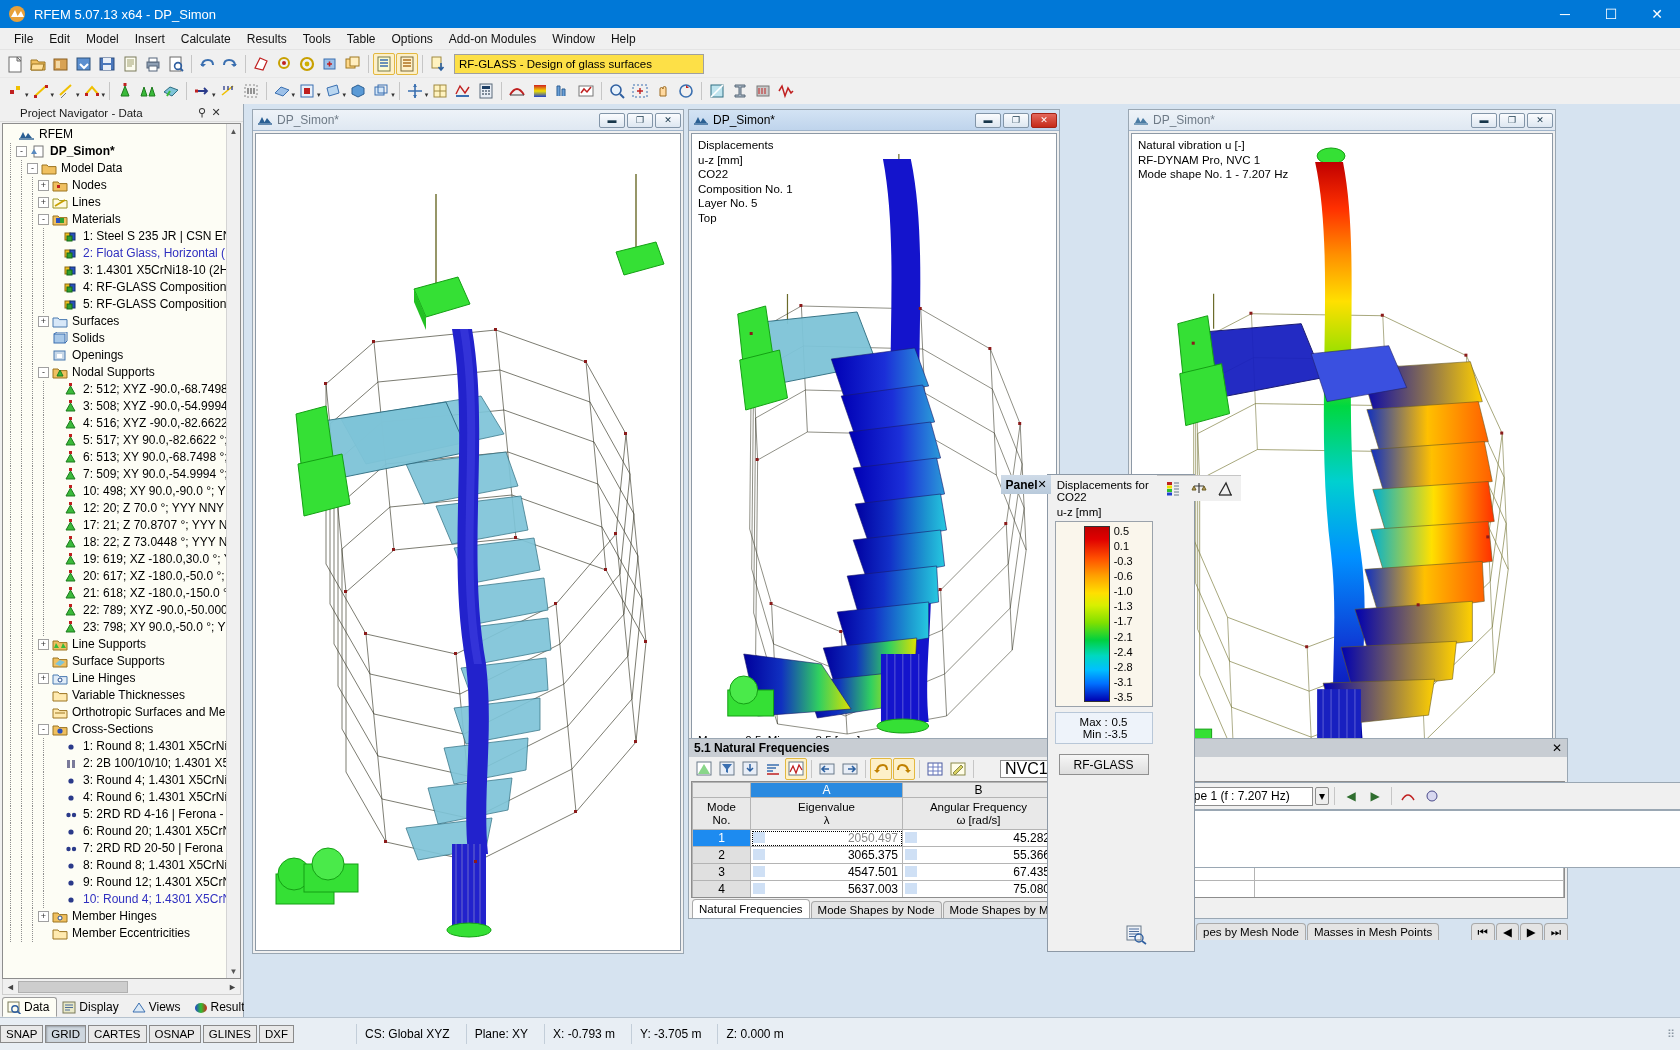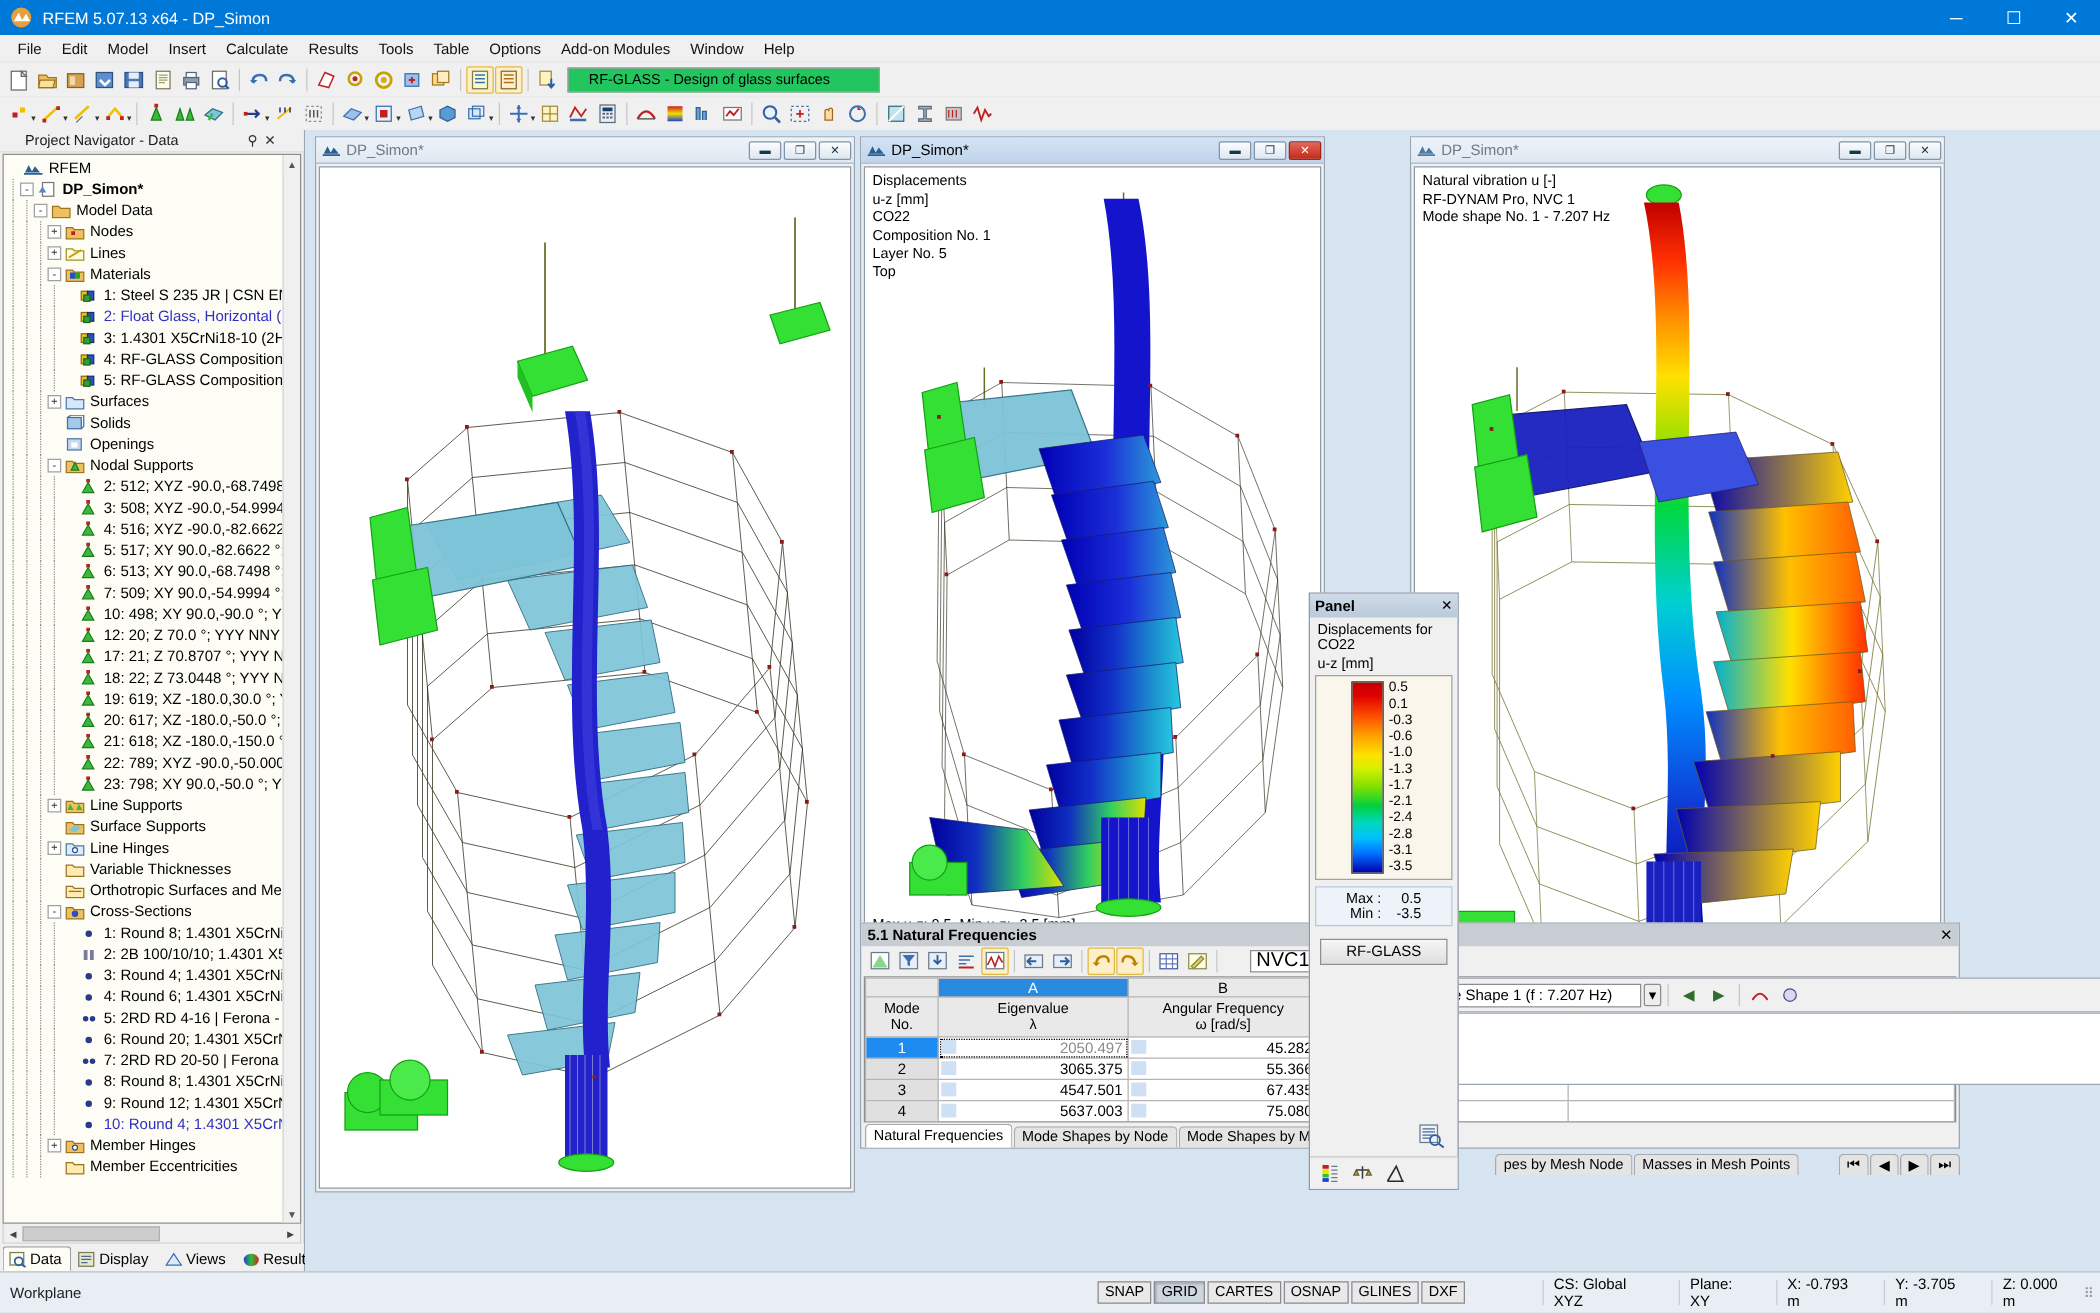--- a/index.html
+++ b/index.html
@@ -20,21 +20,21 @@
   #menubar{height:22px;background:#f0f0f0;display:flex;align-items:center;padding-left:6px;border-bottom:1px solid #e4e4e4;}
   #menubar .mi{padding:2px 8px;font-size:12px;color:#111;}
   
   .toolbar{background:#f0f0f0;display:flex;align-items:center;padding:2px 4px;gap:1px;}
   #toolbar1{height:28px;border-bottom:1px solid #e8e8e8;}
   #toolbar2{height:27px;border-bottom:1px solid #b8c4cf;}
   .tbtn{width:22px;height:22px;display:flex;align-items:center;justify-content:center;border:1px solid transparent;border-radius:2px;position:relative;}
   .tbtn.active{background:#fdf0c8;border-color:#e3b840;}
   .tsep{width:1px;height:18px;background:#c6c6c6;margin:0 3px;}
   .caret{font-size:7px;color:#333;margin-left:-2px;align-self:flex-end;padding-bottom:3px;}
-  .modlabel{height:20px;background:#22c55e;border:1px solid #a0a0a0;display:flex;align-items:center;padding:0 16px;font-size:11.5px;margin-left:4px;min-width:250px;}
+  .modlabel{height:20px;background:#fde047;border:1px solid #a0a0a0;display:flex;align-items:center;padding:0 4px;font-size:11.5px;margin-left:4px;min-width:250px;}
   
   #main{position:absolute;top:104px;left:0;width:1680px;height:913px;display:flex;}
   
   #navigator{width:244px;background:#f0f0f0;display:flex;flex-direction:column;border-right:1px solid #9aa7b3;}
   #nav-header{height:18px;background:#f0f0f0;display:flex;align-items:center;padding:0 20px;font-size:11.5px;color:#1a1a1a;border-bottom:1px solid #dcdcdc;}
   #nav-header .nh-title{flex:1;}
   #nav-header .nh-btn{width:14px;text-align:center;font-size:11px;color:#333;}
   #nav-tree-wrap{flex:1;background:#fdfdf5;border:1px solid #8d8d8d;margin:1px 2px 0 2px;position:relative;overflow:hidden;}
   #nav-tree{position:absolute;inset:0 14px 0 0;overflow:hidden;padding:2px 0 0 2px;}
   .tnode{display:flex;align-items:center;height:17px;white-space:nowrap;font-size:12px;line-height:17px;}
@@ -61,21 +61,21 @@
   .mdi-title .mt-ico{width:14px;height:12px;margin-right:5px;}
   .mdi-title .mt-txt{flex:1;}
   .mdi-btns{display:flex;gap:2px;}
   .mdi-btn{width:26px;height:15px;border:1px solid #8295a8;background:linear-gradient(#fbfcfe,#dde7f1);display:flex;align-items:center;justify-content:center;font-size:9px;color:#17364a;border-radius:2px;}
   .mdi-btn.close{background:linear-gradient(#e4675b,#c52a19);border-color:#a32316;color:#fff;}
   .mdi-btn.closeg{background:linear-gradient(#fbfcfe,#dde7f1);color:#17364a;}
   .mdi-body{flex:1;background:#fff;border:1px solid #8d99a6;margin:2px;position:relative;overflow:hidden;}
   .vp-label{position:absolute;left:6px;top:4px;font-size:11.5px;line-height:14.5px;color:#000;white-space:pre;}
   .vp-foot{position:absolute;left:6px;bottom:4px;font-size:11.5px;color:#000;}
   
-  #panel{position:absolute;left:1047px;top:474px;width:120px;height:478px;background:#f0f0f0;border:1px solid #8d99a6;z-index:40;display:flex;flex-direction:column;}
+  #panel{position:absolute;left:1047px;top:474px;width:148px;height:478px;background:#f0f0f0;border:1px solid #8d99a6;z-index:40;display:flex;flex-direction:row;justify-content:center;}
   #panel .p-title{height:19px;background:linear-gradient(#cfdbe8,#b9cadb);display:flex;align-items:center;padding:0 4px;font-size:12px;font-weight:bold;}
   #panel .p-title .t{flex:1;}
   #panel .p-body{flex:1;display:flex;flex-direction:column;padding:3px 4px 0 4px;}
   #panel .p-h1{font-size:11.5px;margin:1px 0 0 2px;}
   #panel .p-h2{font-size:11.5px;margin:3px 0 3px 2px;}
   #panel .scale-box{flex:1;background:#faf6ec;border:1px solid #9aa2ab;display:flex;padding:4px 2px 4px 4px;}
   #panel .cbar{width:26px;background:linear-gradient(to bottom,
      #c20000 0%, #e00000 7%, #ff5000 18%, #ffa000 28%, #ffe000 38%,
      #d8f000 45%, #80e000 55%, #00d040 65%, #00d8c0 74%, #00c0ff 82%, #0070ff 90%, #0000b0 100%);
      border:1px solid #333;margin-left:24px;}
@@ -1721,21 +1721,20 @@
   <span class="ttab">pes by Mesh Node</span>
   <span class="ttab">Masses in Mesh Points</span>
   <span style="flex:1"></span>
   <span class="ttab">⏮</span>
   <span class="ttab">◀</span>
   <span class="ttab">▶</span>
   <span class="ttab">⏭</span>
 </div>
 
 <div id="statusbar">
-  <span class="sb-left">Workplane</span>
   <span class="sb-tog">SNAP</span>
   <span class="sb-tog on">GRID</span>
   <span class="sb-tog">CARTES</span>
   <span class="sb-tog">OSNAP</span>
   <span class="sb-tog">GLINES</span>
   <span class="sb-tog">DXF</span>
   <span class="sb-field" style="margin-left:60px;">CS: Global XYZ</span>
   <span class="sb-field">Plane: XY</span>
   <span class="sb-field">X:  -0.793 m</span>
   <span class="sb-field">Y:  -3.705 m</span>

